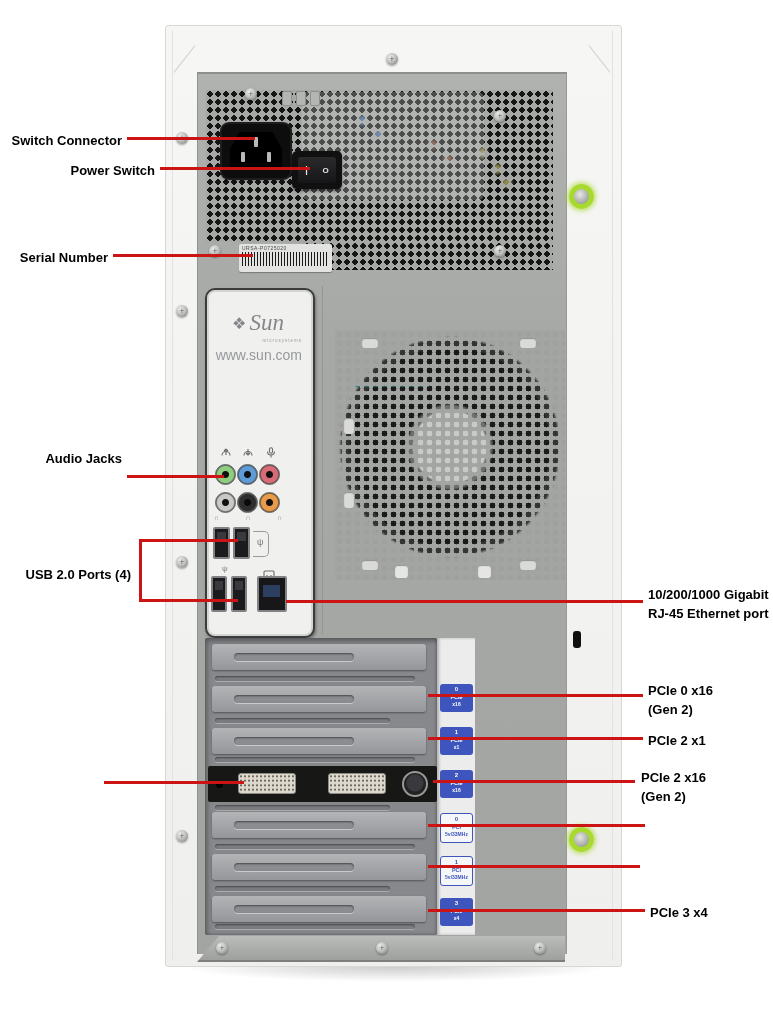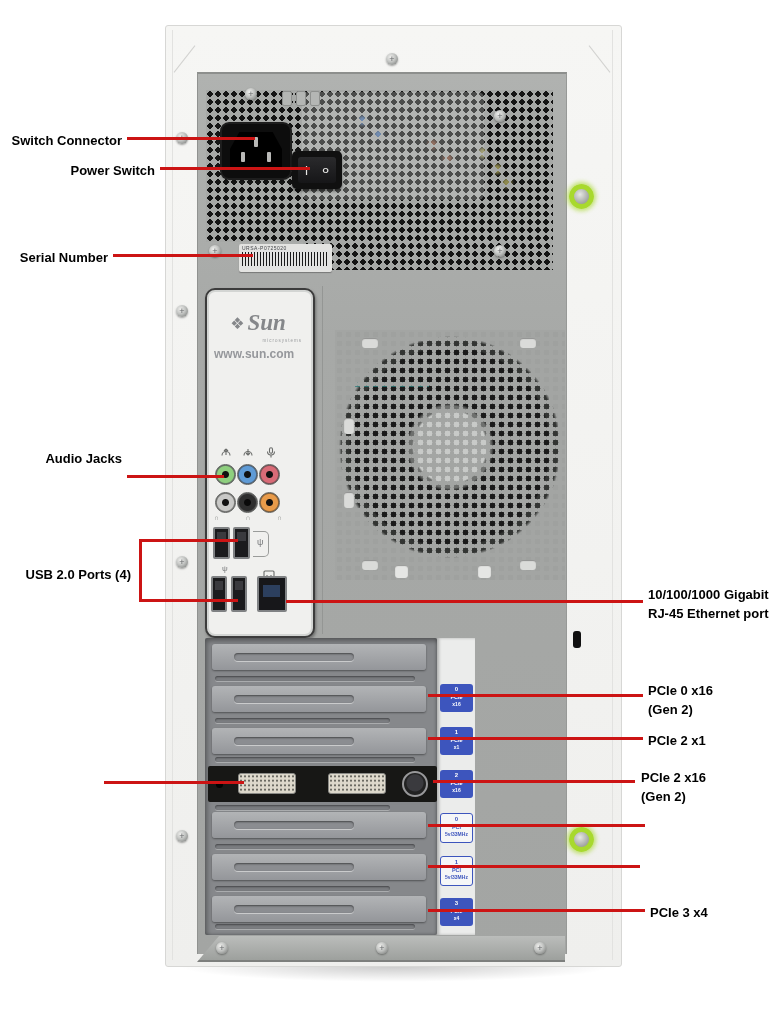--- a/index.html
+++ b/index.html
@@ -43,23 +43,23 @@
   .sw-off{font-size:8px;font-weight:bold;}
   .sticker{position:absolute;left:239px;top:244px;width:93px;height:28px;background:#e3e3e1;border-radius:2px;
         box-shadow:0 1px 1px rgba(0,0,0,.3);padding:1px 3px;box-sizing:border-box;}
   .sticker-text{font-size:5px;color:#44464a;letter-spacing:.5px;white-space:nowrap;}
   .barcode{margin-top:1px;height:14px;background:repeating-linear-gradient(90deg,#1a1a1a 0 1px,transparent 1px 3px,#1a1a1a 3px 4px,transparent 4px 6px);}
   
   .io-panel{position:absolute;left:205px;top:288px;width:106px;height:346px;background:#f0f0ee;
         border:2px solid #3c3c3c;border-radius:10px;box-shadow:inset 0 0 0 2px #d3d5d3, 1px 2px 3px rgba(0,0,0,.35);}
   .sun-row{position:absolute;left:214px;top:310px;width:88px;text-align:center;color:#85878a;}
   .sun-diamond{font-size:16px;vertical-align:middle;margin-right:3px;}
-  .sun-word{font-family:"Liberation Serif",serif;font-style:italic;font-size:23px;vertical-align:middle;font-weight:bold;}
+  .sun-word{font-family:"Liberation Serif",serif;font-style:italic;font-size:23px;vertical-align:middle;}
   .sun-micro{position:absolute;left:240px;top:338px;width:62px;text-align:right;font-size:4.5px;letter-spacing:1px;color:#9a9c9e;}
-  .sun-url{position:absolute;left:214px;top:347px;width:88px;text-align:left;font-size:12px;font-weight:bold;color:#96989c;}
+  .sun-url{position:absolute;left:214px;top:347px;width:88px;text-align:right;font-size:14px;font-weight:normal;color:#96989c;}
   .aicon{position:absolute;width:12px;height:11px;}
   .jack{position:absolute;width:21px;height:21px;border-radius:50%;border:1px solid #5c5e5c;box-sizing:border-box;}
   .headset-marks{position:absolute;left:214px;top:514px;width:68px;display:flex;justify-content:space-between;
         color:#8e908e;font-size:7px;}
   .usb{position:absolute;background:#1b1b1d;border:2px solid #7f8183;border-radius:2px;box-sizing:border-box;}
   .usb::after{content:"";position:absolute;left:2px;right:2px;top:3px;height:9px;background:#3a3a3e;}
   .usb-bracket{position:absolute;left:253px;top:531px;width:15px;height:24px;border:1px solid #9a9c9a;border-left:none;
         border-radius:0 5px 5px 0;}
   .mini-glyph{position:absolute;color:#77797b;font-size:9px;line-height:1;}
   .eth{position:absolute;left:257px;top:576px;width:30px;height:36px;background:#17171a;border:2px solid #808284;
@@ -319,21 +319,21 @@
   <div class="cline" style="left:127px;top:475px;width:97px"></div>
 
   <div class="lbl r" style="right:642px;top:565px">USB 2.0 Ports (4)</div>
   <div class="cvline" style="left:139px;top:539px;height:63px"></div>
   <div class="cline" style="left:139px;top:539px;width:99px"></div>
   <div class="cline" style="left:139px;top:599px;width:99px"></div>
 
   <div class="cline" style="left:104px;top:781px;width:140px"></div>
 
   <div class="lbl" style="left:648px;top:585px">
-    <div>10/100/1000 Gigabit</div>
+    <div>10/200/1000 Gigabit</div>
       <div>RJ-45 Ethernet port</div>
   </div>
   <div class="cline" style="left:286px;top:600px;width:357px"></div>
 
   <div class="lbl" style="left:648px;top:681px">
     <div>PCIe 0 x16</div>
       <div>(Gen 2)</div>
   </div>
   <div class="cline" style="left:428px;top:694px;width:215px"></div>
 

